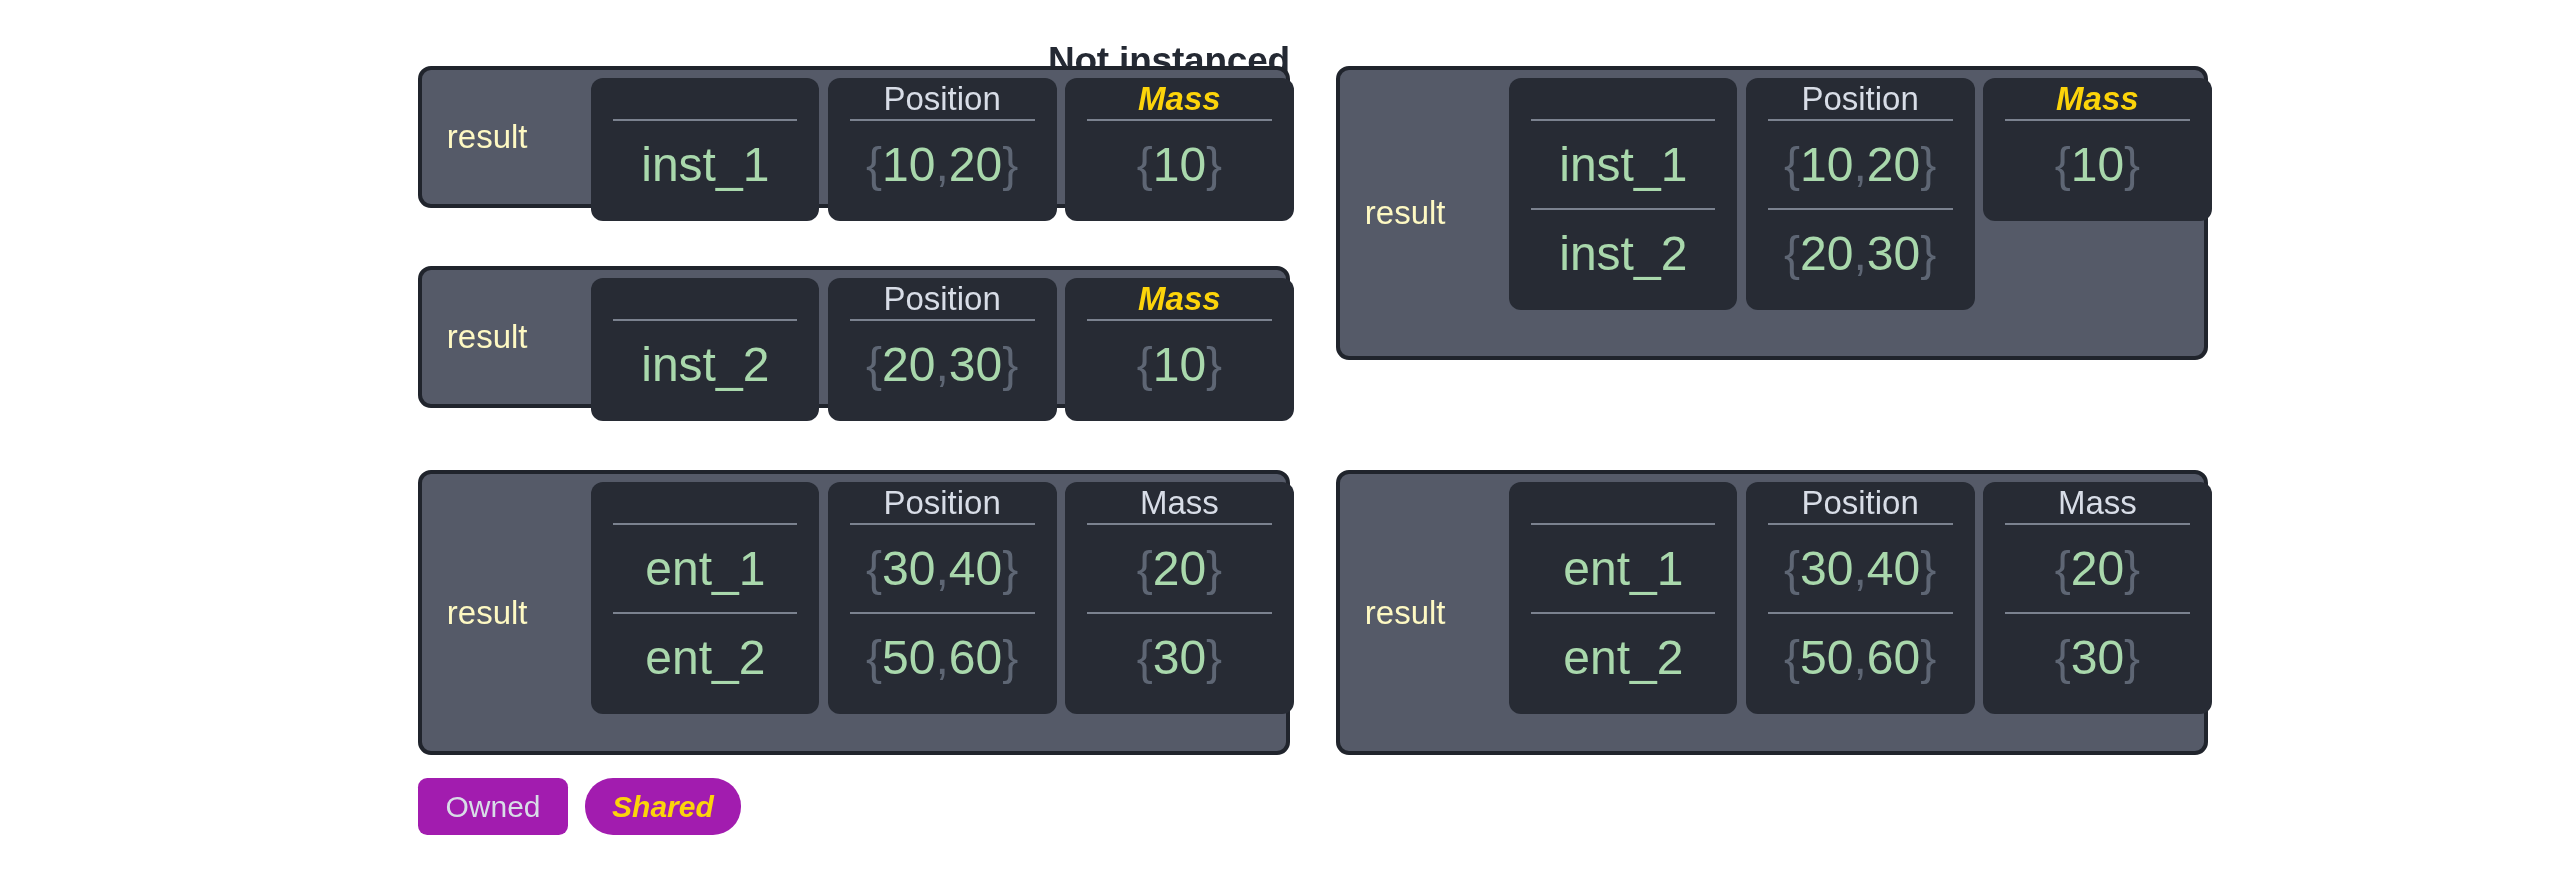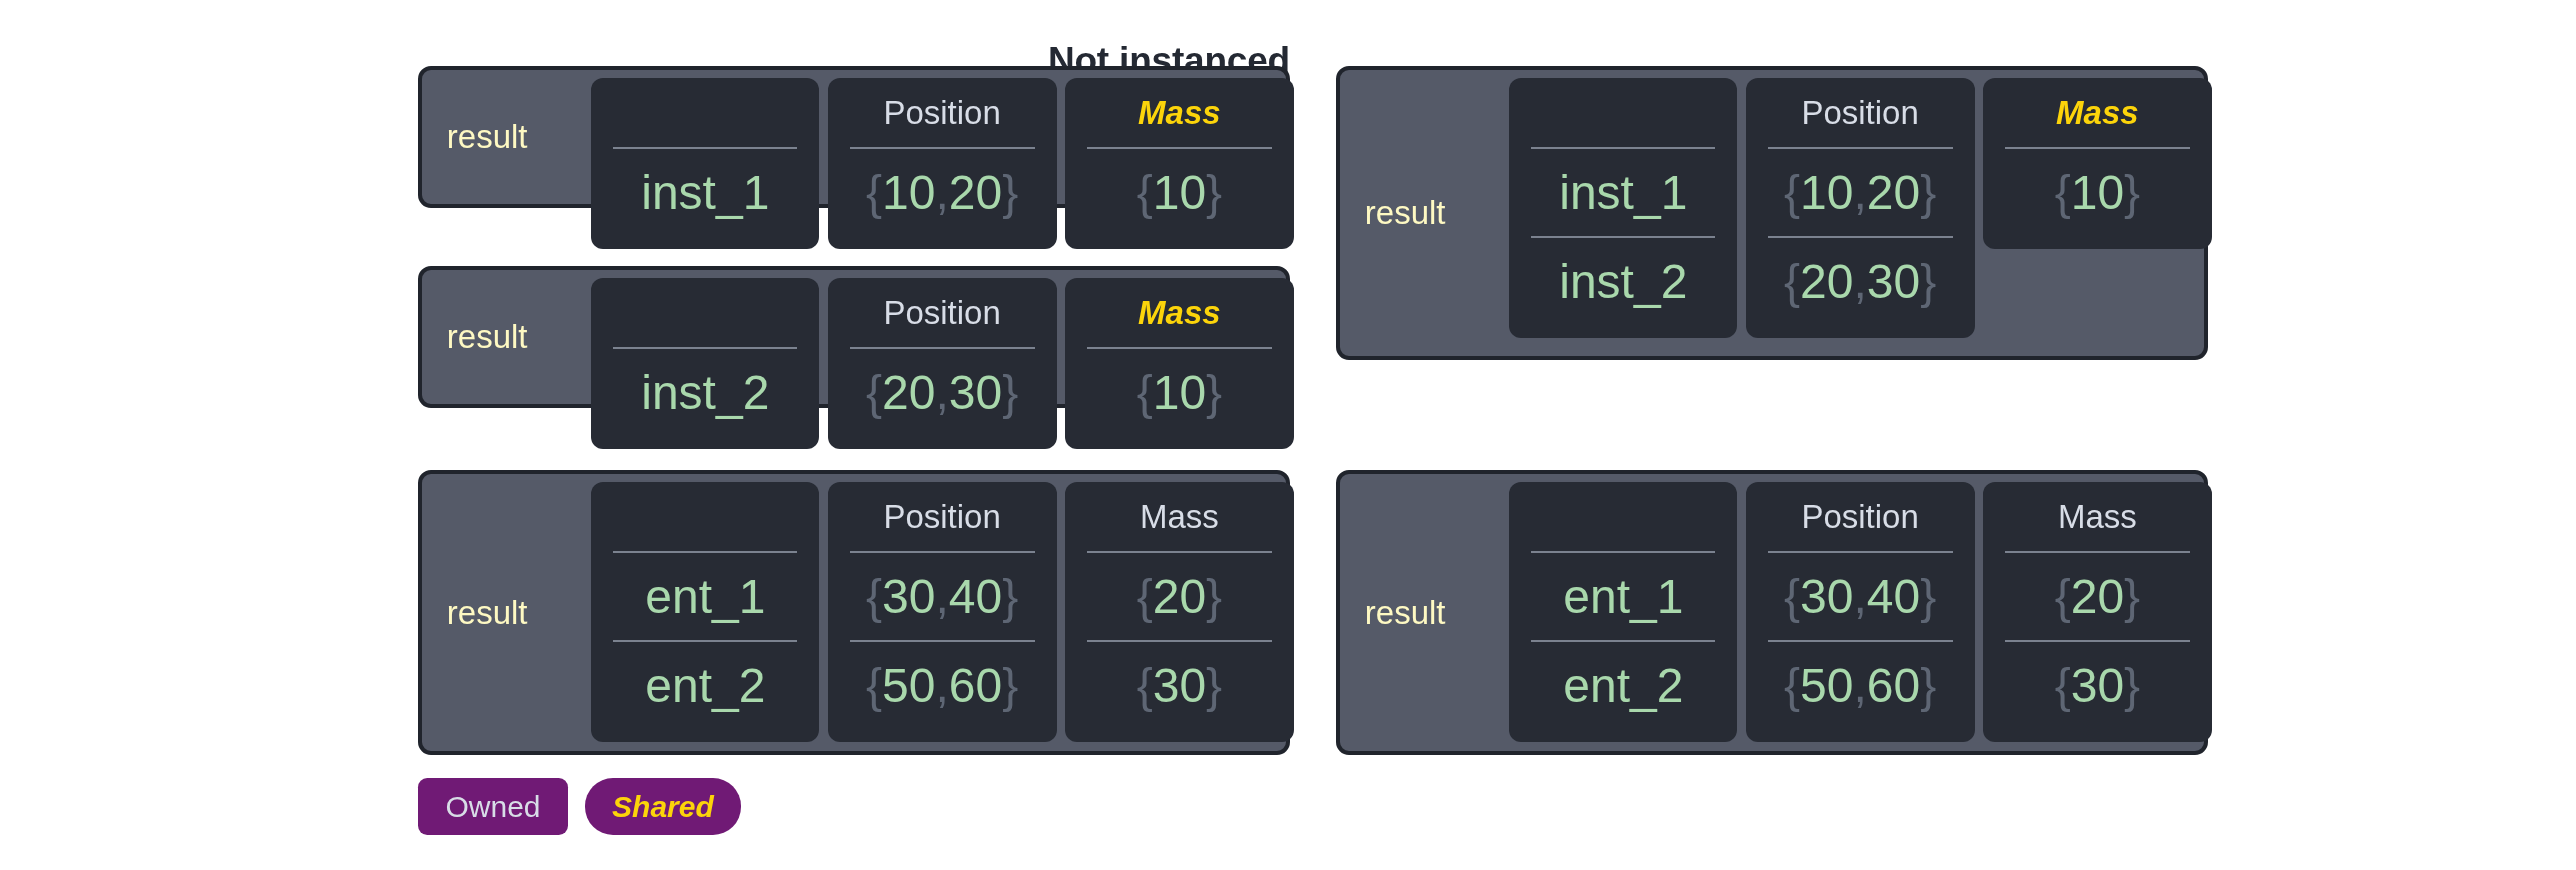--- a/index.html
+++ b/index.html
@@ -65,21 +65,21 @@
     background: #272b34;
     border-radius: 12px;
     display: flex;
     flex-direction: column;
     align-items: stretch;
   }
   .col.name-col  { flex: 0 0 228px; }
   .col.value-col { flex: 0 0 229px; }
 
   .col-head {
-    height: 69px;
+    height: 41px;
     display: flex;
     align-items: center;
     justify-content: center;
     font-size: 33px;
     color: #d8dde7;
     white-space: nowrap;
   }
   .col-head.blank { color: transparent; }
   .col-head.shared {
     color: #fcd40a;
@@ -107,21 +107,21 @@
 
   
   #legend {
     position: absolute;
     left: 418px;
     top: 778px;
     display: flex;
     gap: 16.5px;
   }
   .legend-chip {
-    background: #701a75;
+    background: #a21caf;
     border-radius: 9.2px;
     height: 57px;
     padding: 0 27.5px;
     display: flex;
     align-items: center;
     justify-content: center;
     font-size: 30px;
     color: #d8dde7;
     white-space: nowrap;
   }

